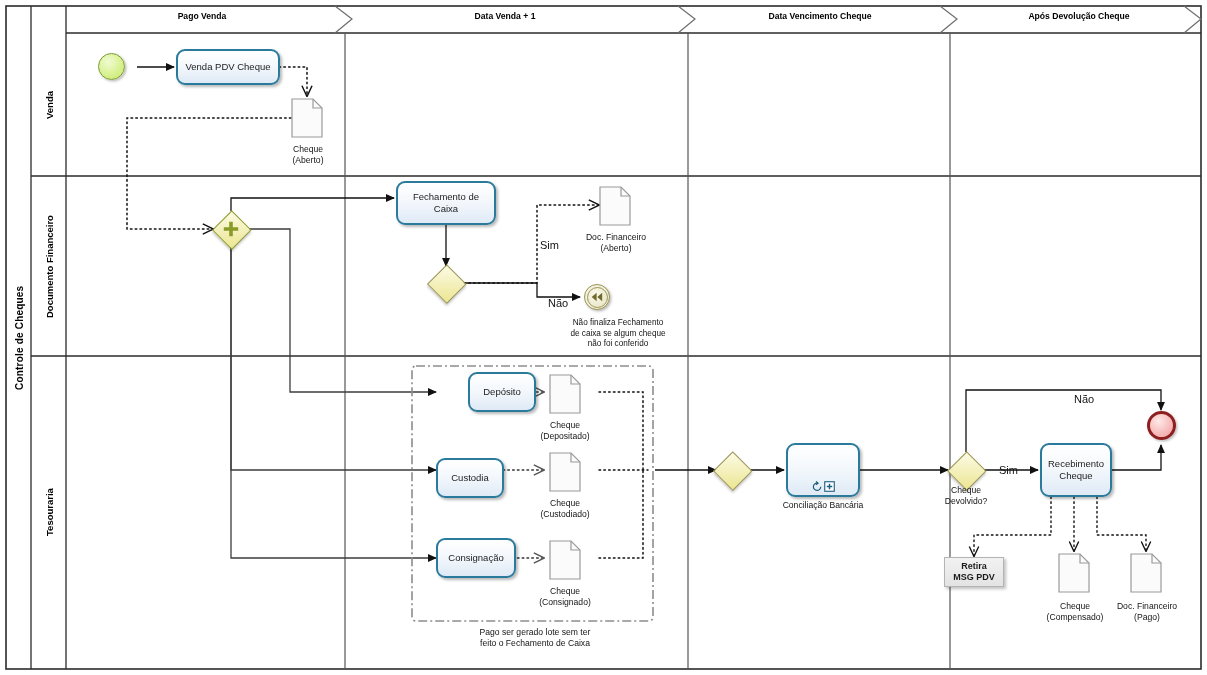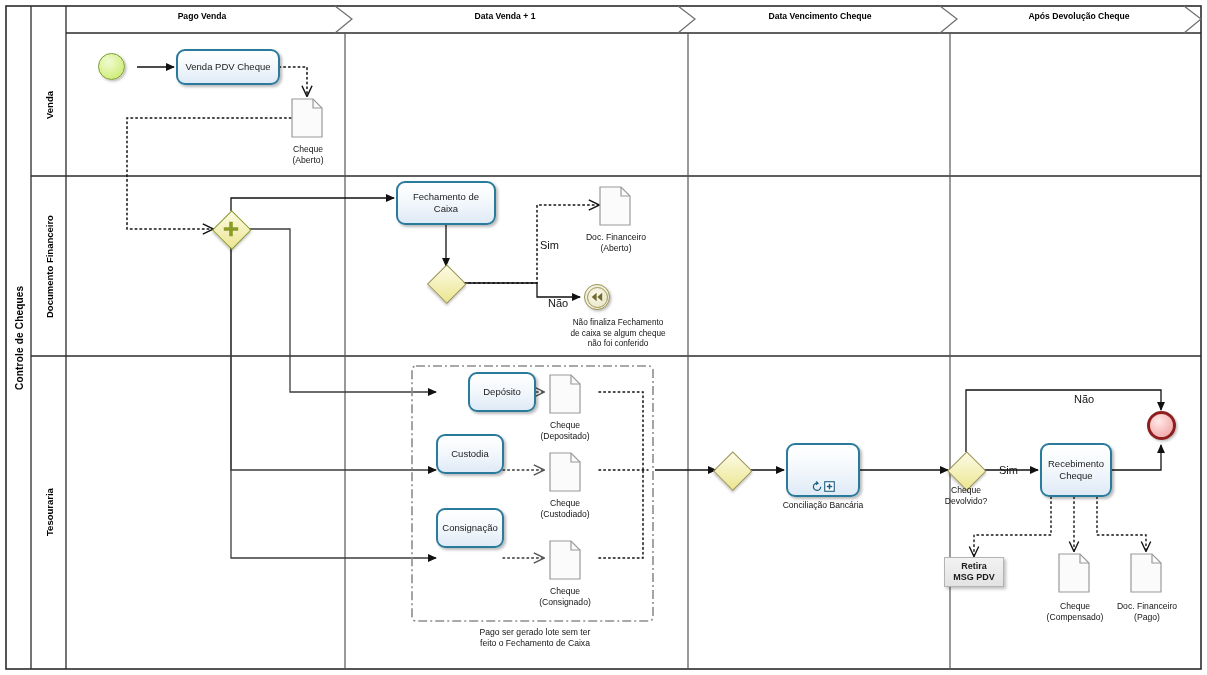--- a/index.html
+++ b/index.html
@@ -242,25 +242,25 @@
 
   <div class="node task" style="left:396px;top:181px;width:100px;height:44px;white-space:pre-line;align-items:center;">
     <span class="tlabel">Fechamento de
 Caixa</span>
   </div>
 
   <div class="node task" style="left:436px;top:372px;width:68px;height:40px;margin-left:32px;">
     <span class="tlabel">Depósito</span>
   </div>
 
-  <div class="node task" style="left:436px;top:434px;width:68px;height:40px;">
+  <div class="node task" style="left:436px;top:458px;width:68px;height:40px;">
     <span class="tlabel">Custodia</span>
   </div>
 
-  <div class="node task" style="left:436px;top:508px;width:68px;height:40px;">
+  <div class="node task" style="left:436px;top:538px;width:80px;height:40px;">
     <span class="tlabel">Consignação</span>
   </div>
 
   <div class="node task" style="left:786px;top:443px;width:74px;height:54px;position:absolute;">
     <span class="tlabel"></span>
     <span class="markers">
       <span class="mk">
         <svg width="11" height="11" viewBox="0 0 12 12" aria-hidden="true">
           <path d="M9.5,6.2 A4,4 0 1 1 6,2.3" fill="none" stroke="#1d5f80" stroke-width="1.3"></path>
           <path d="M4.4,0.6 L6.6,2.4 L4.2,4.0" fill="none" stroke="#1d5f80" stroke-width="1.3"></path>

